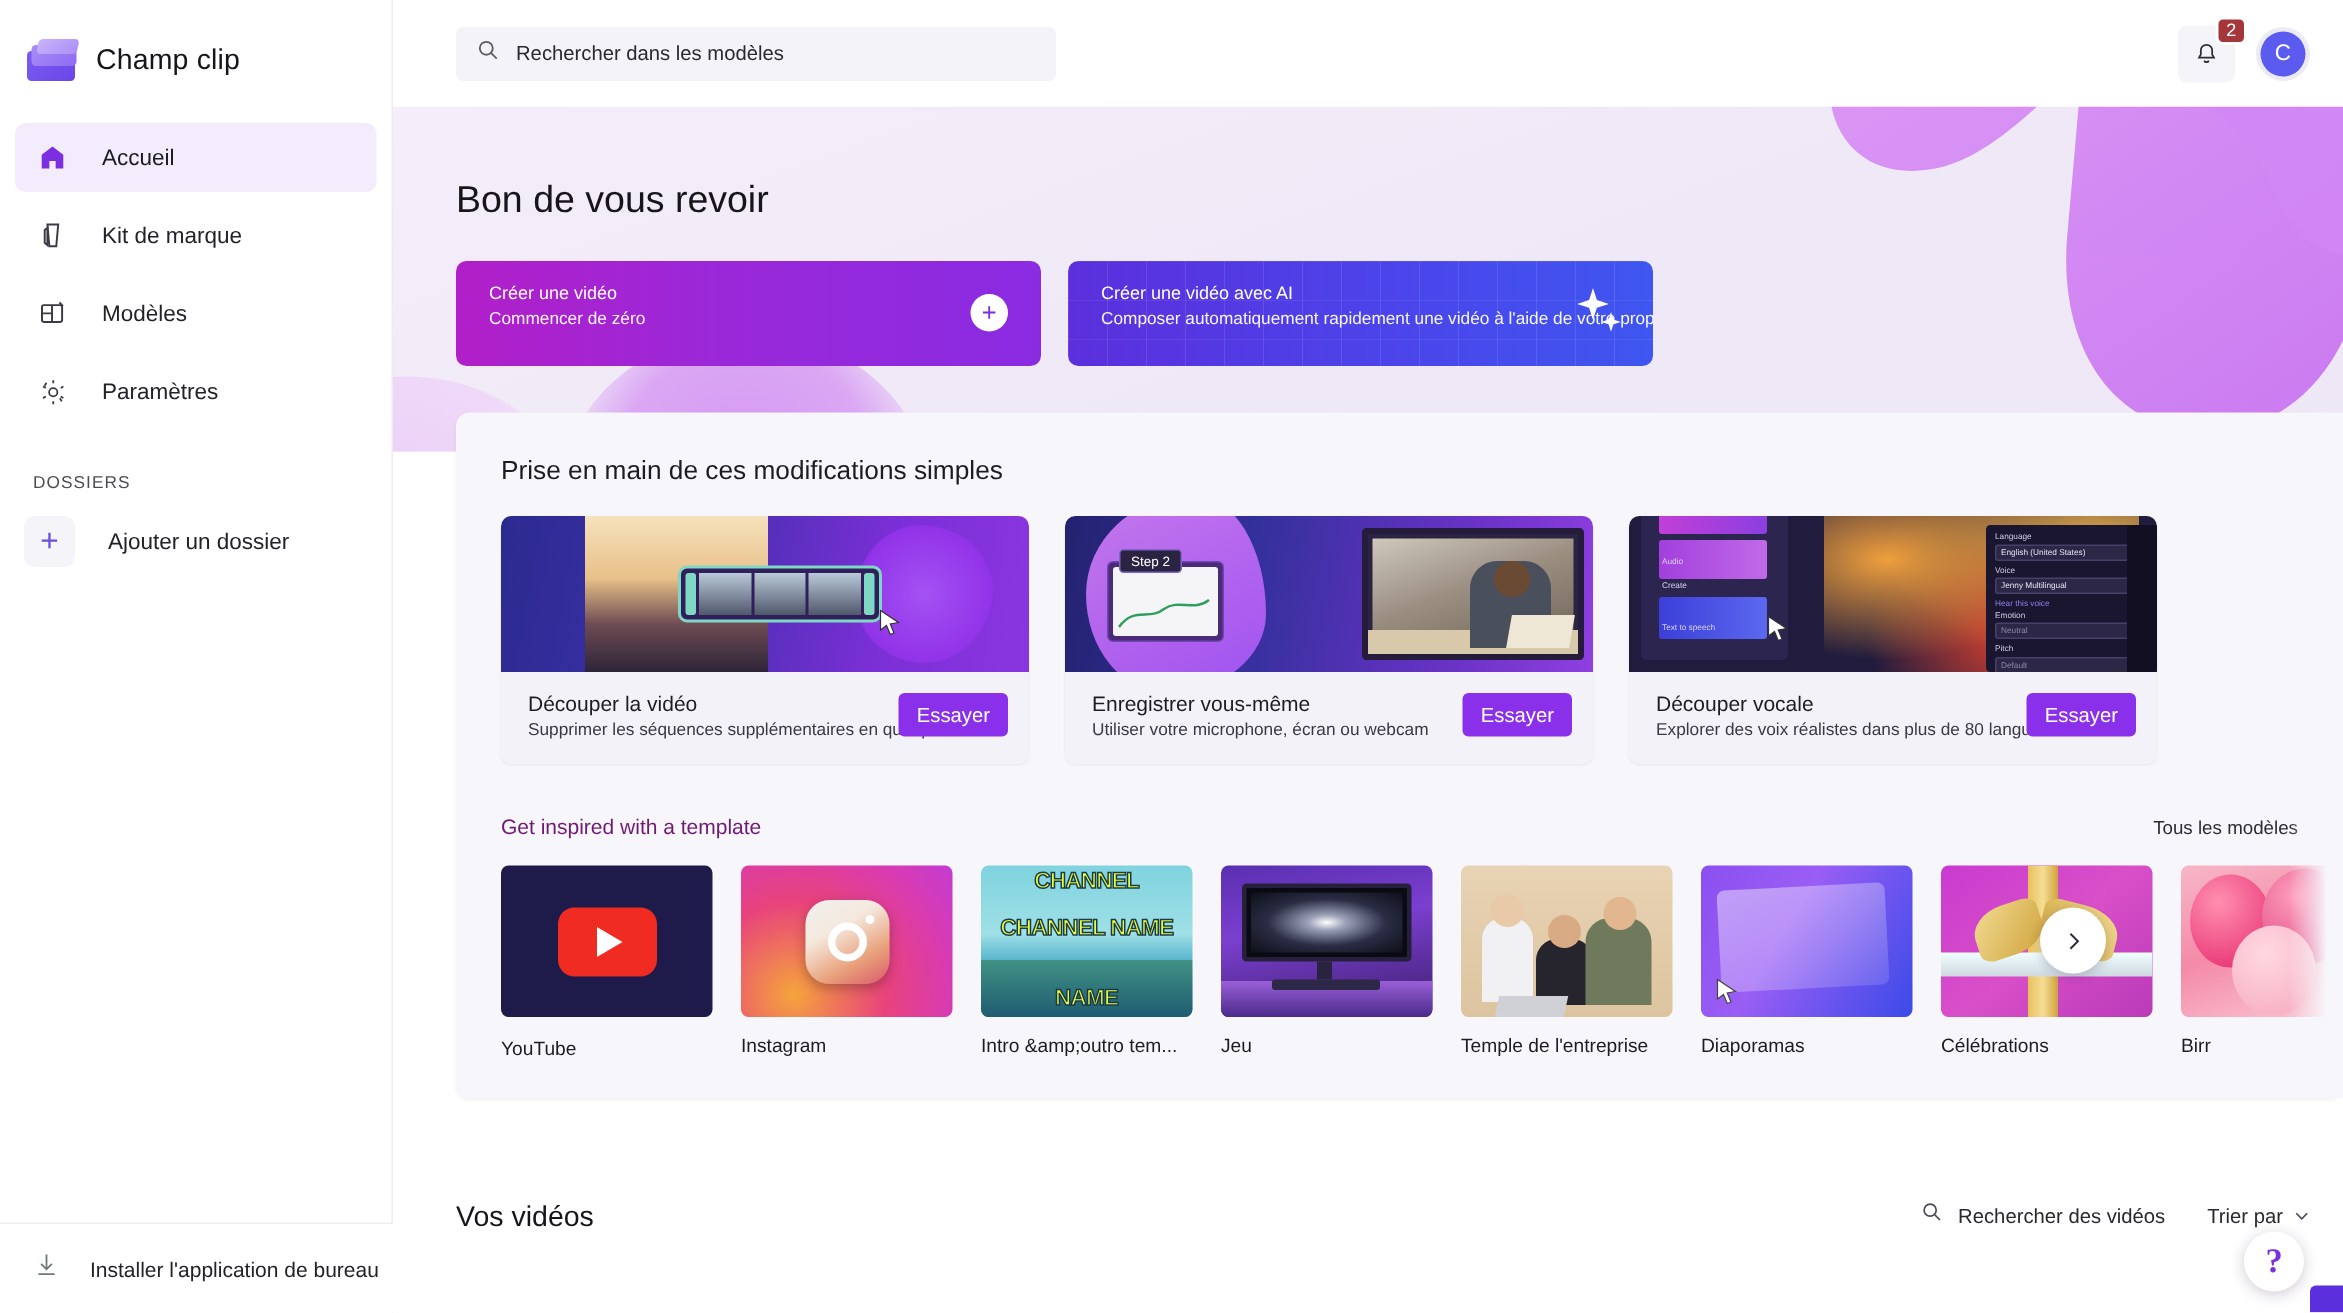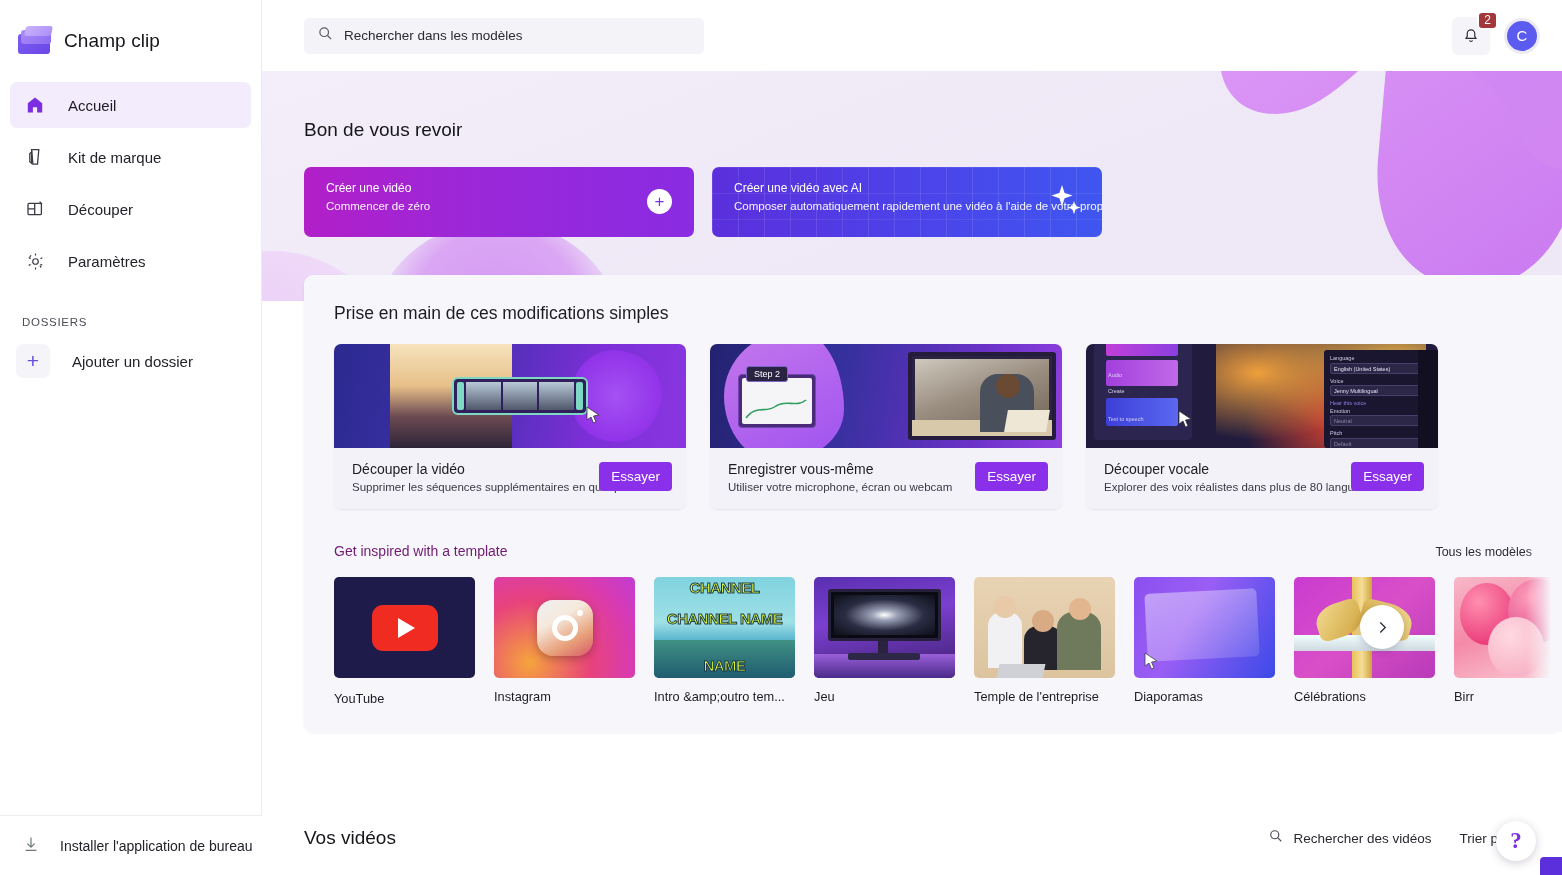--- a/index.html
+++ b/index.html
@@ -104,21 +104,21 @@
   .blob-left {
     position: absolute; left: -120px; top: 180px; width: 260px; height: 260px; border-radius: 50%;
     background: radial-gradient(circle at 40% 40%, #e9cdf7 0%, #efd9f8 55%, rgba(240,226,248,0) 72%);
   }
   .blob-mid {
     position: absolute; left: 110px; top: 150px; width: 250px; height: 230px; border-radius: 50%;
     background: radial-gradient(circle at 50% 40%, #cf88f0 0%, #d79bf3 45%, rgba(226,182,246,0) 70%);
     opacity: .85;
   }
   .hero-inner { position: relative; z-index: 2; padding: 48px 0 0 42px; }
-  .hero-title { font-size: 19px; color: #16161a; font-weight: 400; }
+  .hero-title { font-size: 25px; color: #16161a; font-weight: 400; }
 
   .cta-row { display: flex; gap: 18px; margin-top: 26px; }
   .cta {
     width: 390px; height: 70px; border-radius: 7px; position: relative;
     padding: 14px 18px 0 22px; color: #fff; cursor: pointer; overflow: hidden;
   }
   .cta-a { background: linear-gradient(90deg,#b11fc8 0%,#9a28d9 45%,#8a2be2 100%); }
   .cta-b { background: linear-gradient(90deg,#5b2fdc 0%,#4b44ea 55%,#3f56f0 100%); }
   .cta-title { font-size: 12px; font-weight: 400; }
   .cta-sub { font-size: 11.5px; margin-top: 5px; opacity: .95; white-space: nowrap; }
@@ -315,22 +315,22 @@
     background: #fff; box-shadow: 0 2px 8px rgba(30,20,60,.22);
     display: flex; align-items: center; justify-content: center; cursor: pointer; z-index: 5;
   }
   .panel-fade {
     position: absolute; right: 0; top: 0; bottom: 0; width: 36px;
     background: linear-gradient(90deg, rgba(247,246,250,0), #f7f6fa 70%); pointer-events: none;
   }
 
   
   .videos-bar {
-    position: absolute; left: 0; right: 12px; bottom: 0; height: 74px; background: #ffffff;
-    display: flex; align-items: center; padding: 0 22px 0 42px; z-index: 4;
+    position: absolute; left: 0; right: 0; bottom: 0; height: 74px; background: #ffffff;
+    display: flex; align-items: flex-start; padding: 0 22px 0 42px; z-index: 4;
     box-shadow: 0 -6px 14px rgba(255,255,255,.9);
   }
   .videos-title { font-size: 19px; color: #16161a; }
   .videos-right { margin-left: auto; display: flex; align-items: center; gap: 28px; }
   .vsearch { display: flex; align-items: center; gap: 10px; cursor: text; }
   .vsearch .vph { font-size: 13.5px; color: #2a2931; }
   .sortby { display: flex; align-items: center; gap: 7px; font-size: 13.5px; color: #2a2931; cursor: pointer; }
   .help-fab {
     position: absolute; right: 26px; bottom: 14px; width: 40px; height: 40px; border-radius: 50%;
     background: #fff; box-shadow: 0 2px 10px rgba(40,20,70,.22);
@@ -376,21 +376,21 @@
         <span class="nlabel">Kit de marque</span>
       </div>
       <div class="nav-item">
         <span class="nav-icon">
           <svg width="20" height="20" viewBox="0 0 20 20" fill="none" stroke="#3b3a45" stroke-width="1.3">
             <rect x="3" y="4.4" width="13.4" height="11.2" rx="1.2"></rect>
               <path d="M9.7 4.4v11.2M3 9.9h6.7"></path>
             <path d="M14.6 2.6 17 5.1"></path>
           </svg>
         </span>
-        <span class="nlabel">Découper</span>
+        <span class="nlabel">Modèles</span>
       </div>
       <div class="nav-item">
         <span class="nav-icon">
           <svg width="21" height="21" viewBox="0 0 22 22" fill="none" stroke="#3b3a45" stroke-width="1.25">
             <circle cx="11" cy="11" r="2.9"></circle>
             <path d="M11 2.6v2.2M11 17.2v2.2M3.9 6.9l1.9 1.1M16.2 13.9l1.9 1.1M3.9 15.1l1.9-1.1M16.2 8.1l1.9-1.1"></path>
             <path d="M6.2 4.4 5 6.6M16.9 17.4l-1.2-2.2"></path>
           </svg>
         </span>
         <span class="nlabel">Paramètres</span>

